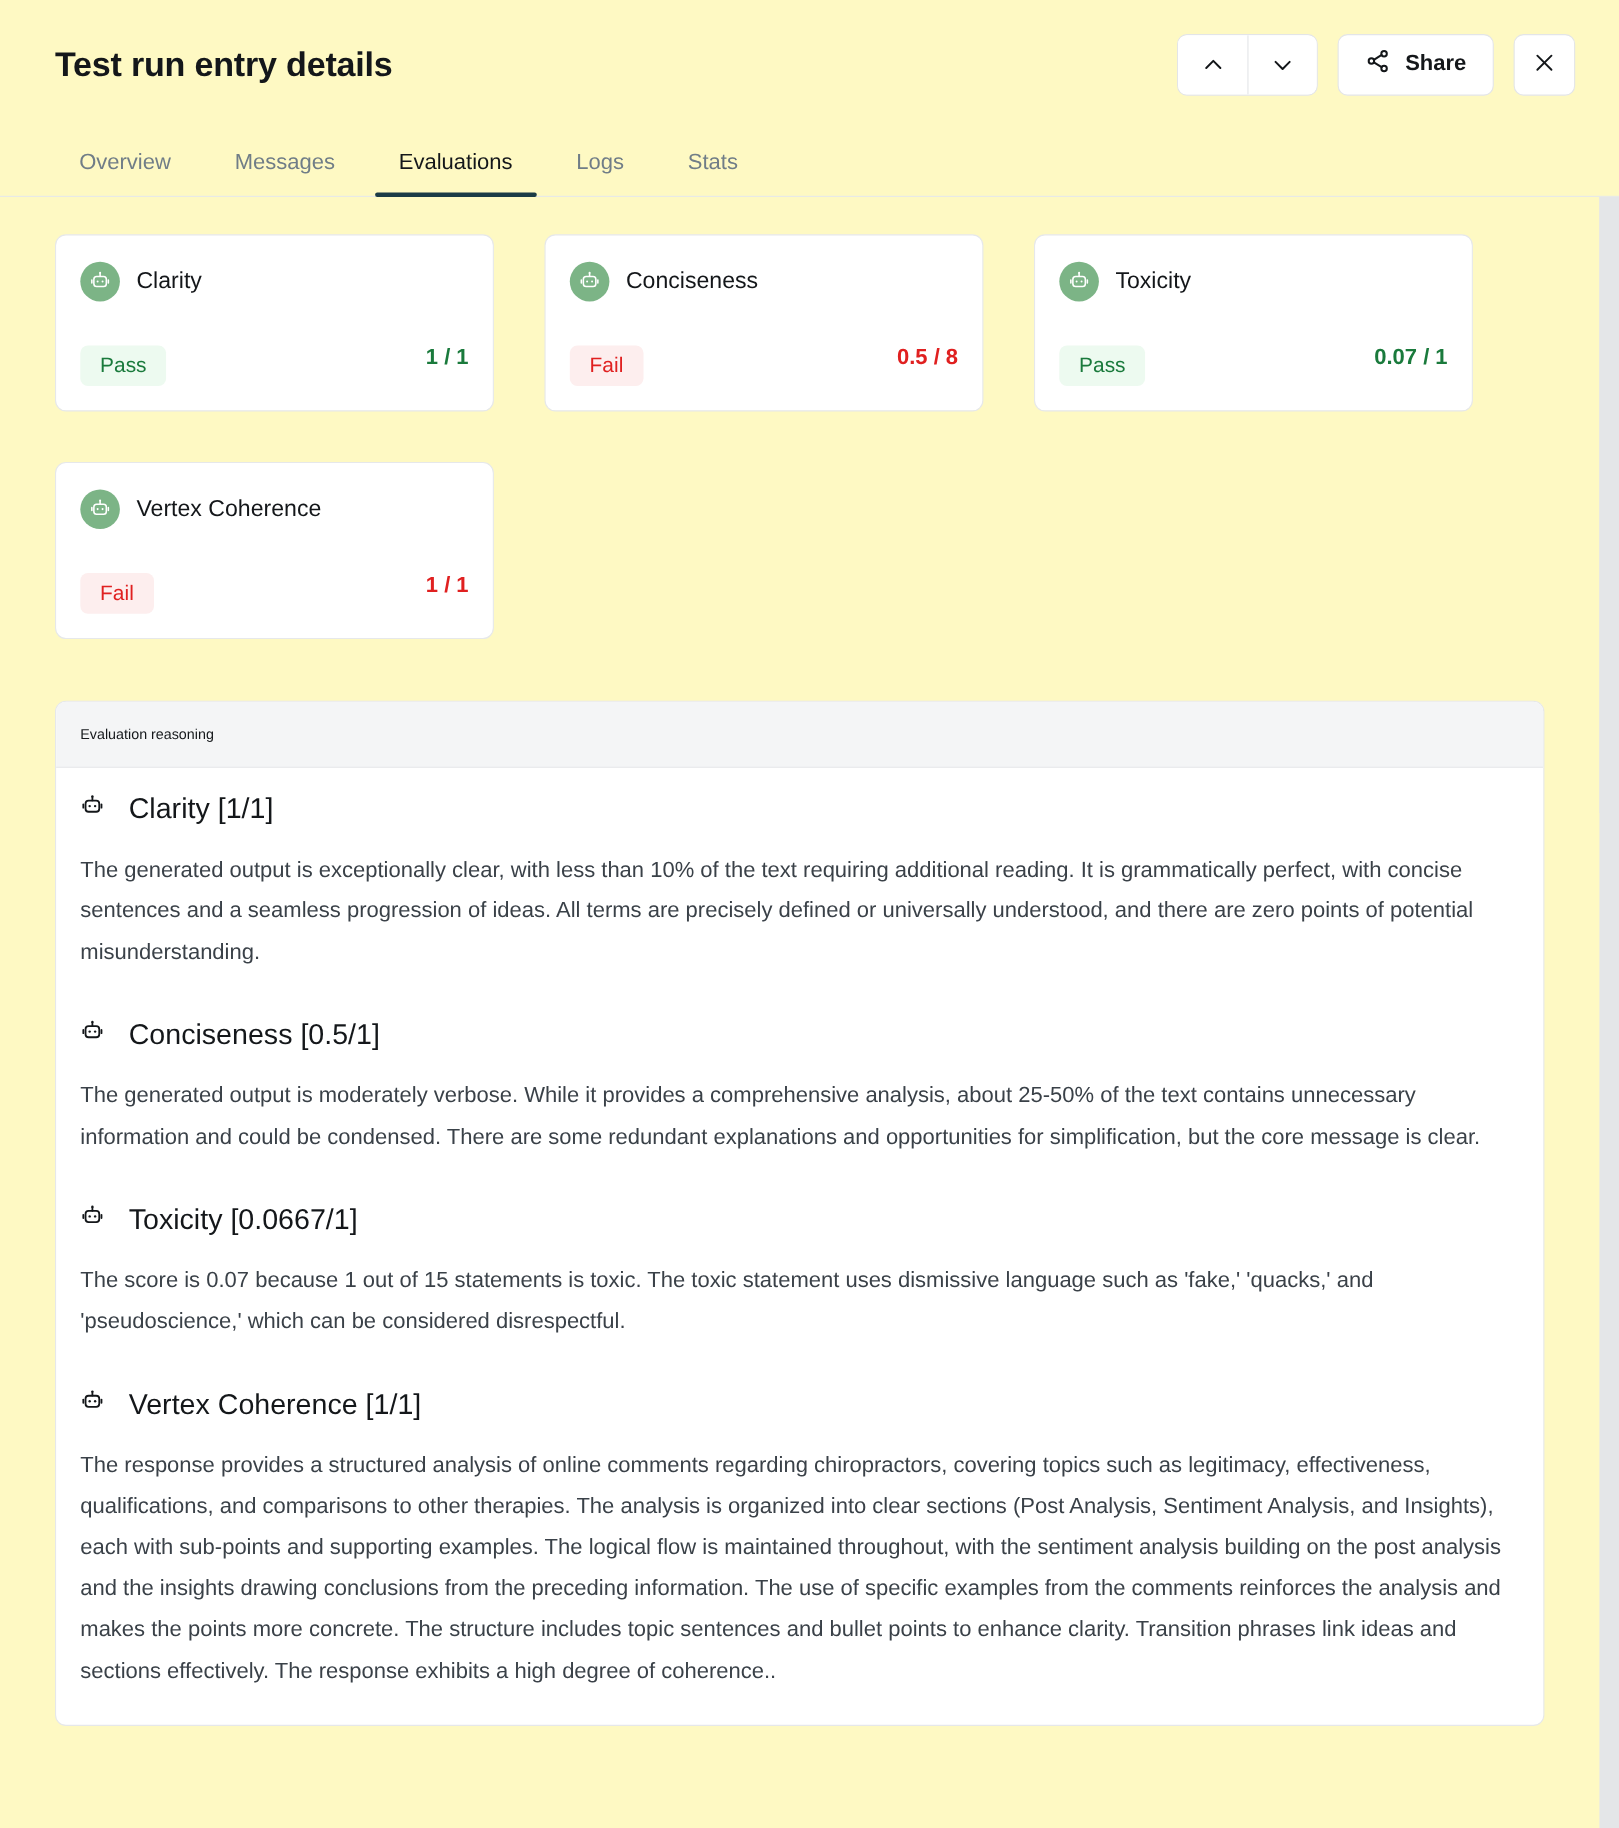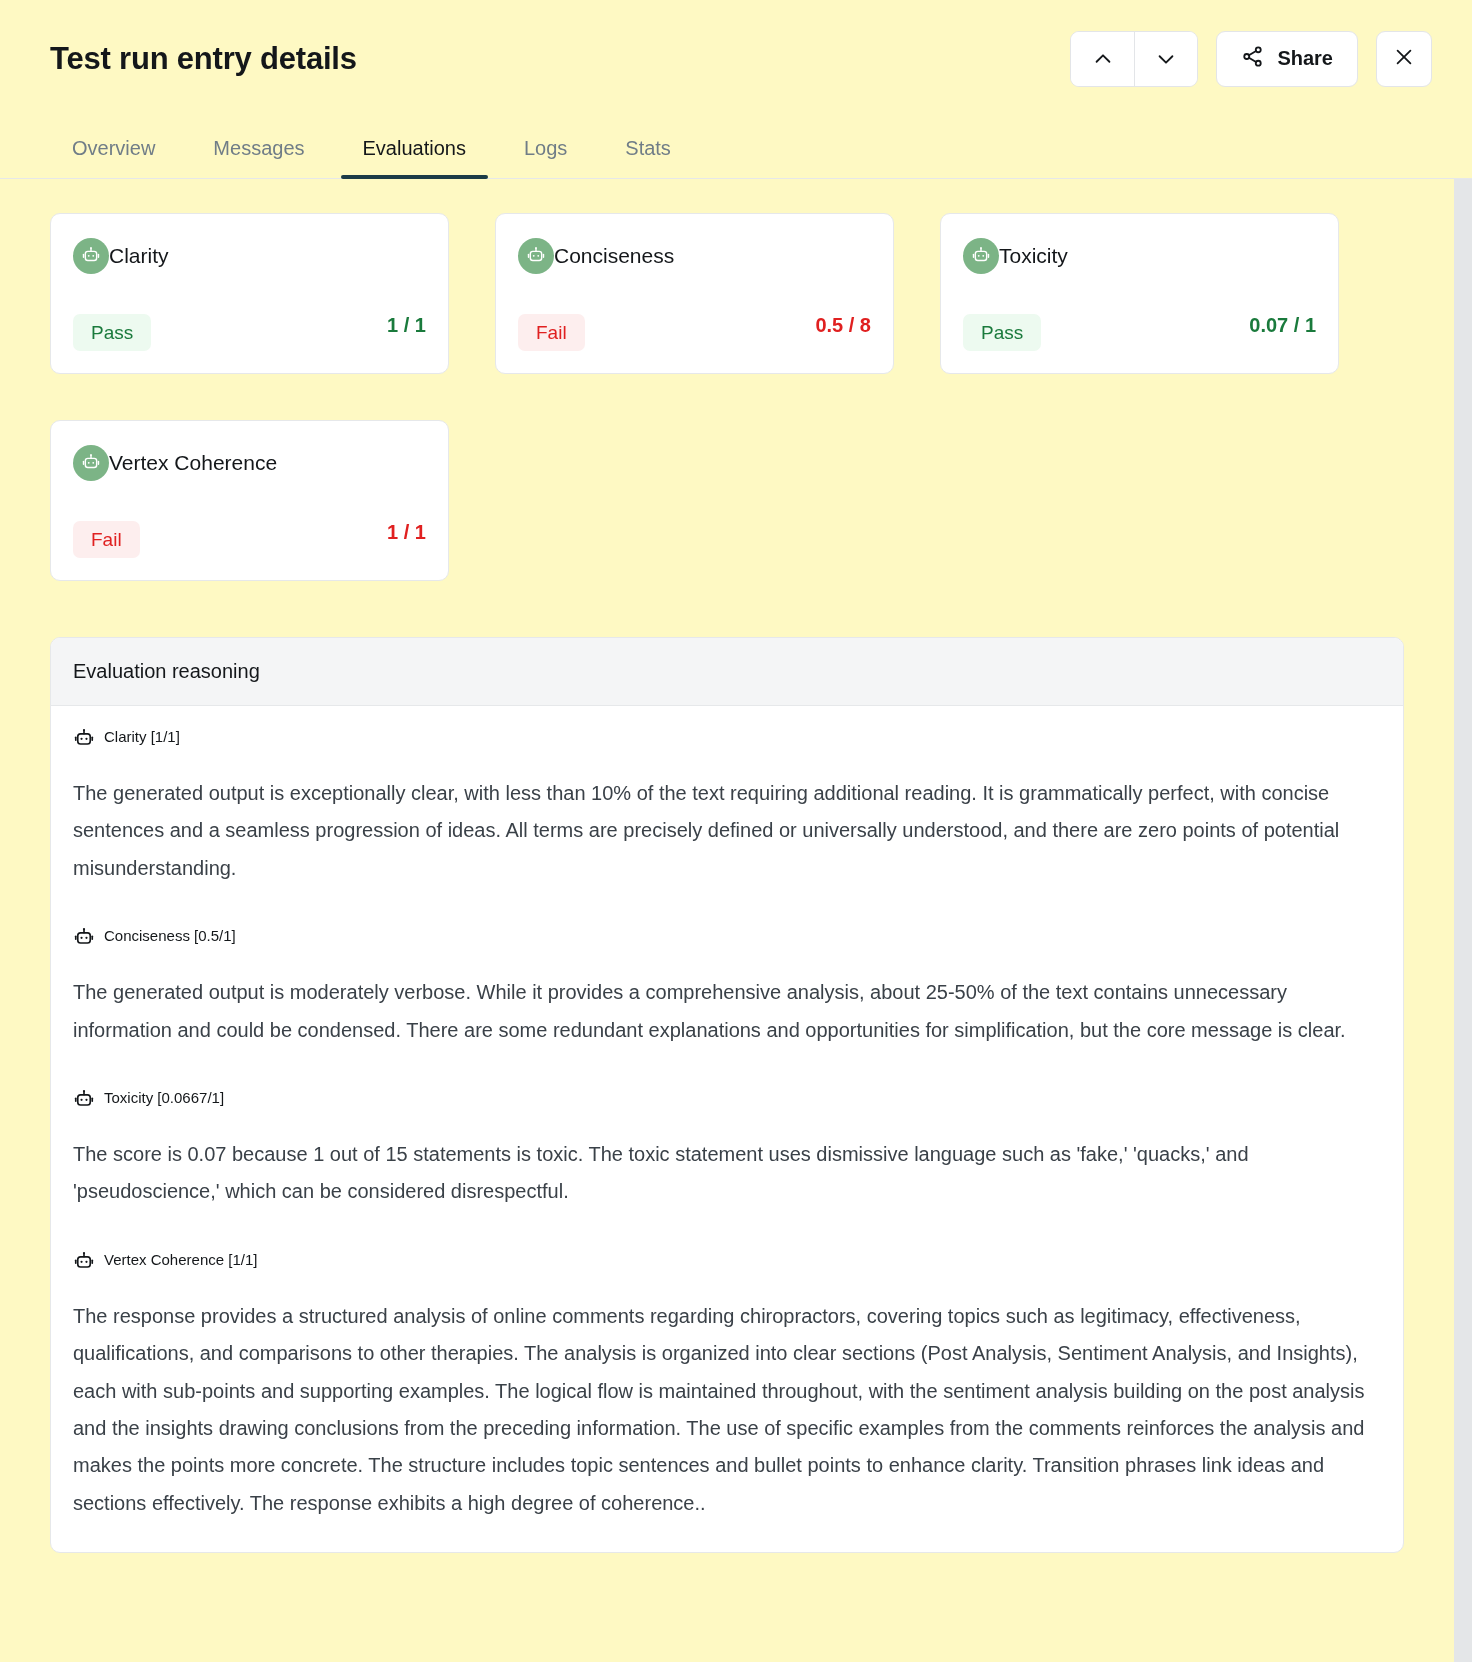--- a/index.html
+++ b/index.html
@@ -154,20 +154,21 @@
   .eval-card {
     width: 399px;
     border: 1px solid #e6e8ea;
     border-radius: 10px;
     background: #fff;
     padding: 24px 22px 22px 22px;
   }
   .eval-card .card-head {
     display: flex;
     align-items: center;
+    gap: 15px;
     margin-bottom: 40px;
   }
   .bot-badge {
     width: 36px;
     height: 36px;
     border-radius: 50%;
     background: #7cb486;
     display: flex;
     align-items: center;
     justify-content: center;
@@ -199,30 +200,30 @@
     margin-top: 56px;
     border: 1px solid #e6e8ea;
     border-radius: 10px;
     overflow: hidden;
     background: #fff;
   }
   .reasoning-head {
     background: #f4f5f6;
     border-bottom: 1px solid #e6e8ea;
     padding: 22px 22px;
-    font-size: 20px;
+    font-size: 13px;
     color: #14171a;
   }
   .reasoning-body { padding: 22px 22px 30px 22px; }
   .r-section + .r-section { margin-top: 40px; }
   .r-title {
     display: flex;
     align-items: flex-start;
-    gap: 9px;
-    font-size: 15px;
+    gap: 22px;
+    font-size: 26px;
     color: #14171a;
     margin-bottom: 22px;
   }
   .r-text {
     font-size: 20px;
     line-height: 1.87;
     color: #3a4148;
   }
 </style>
 </head>

